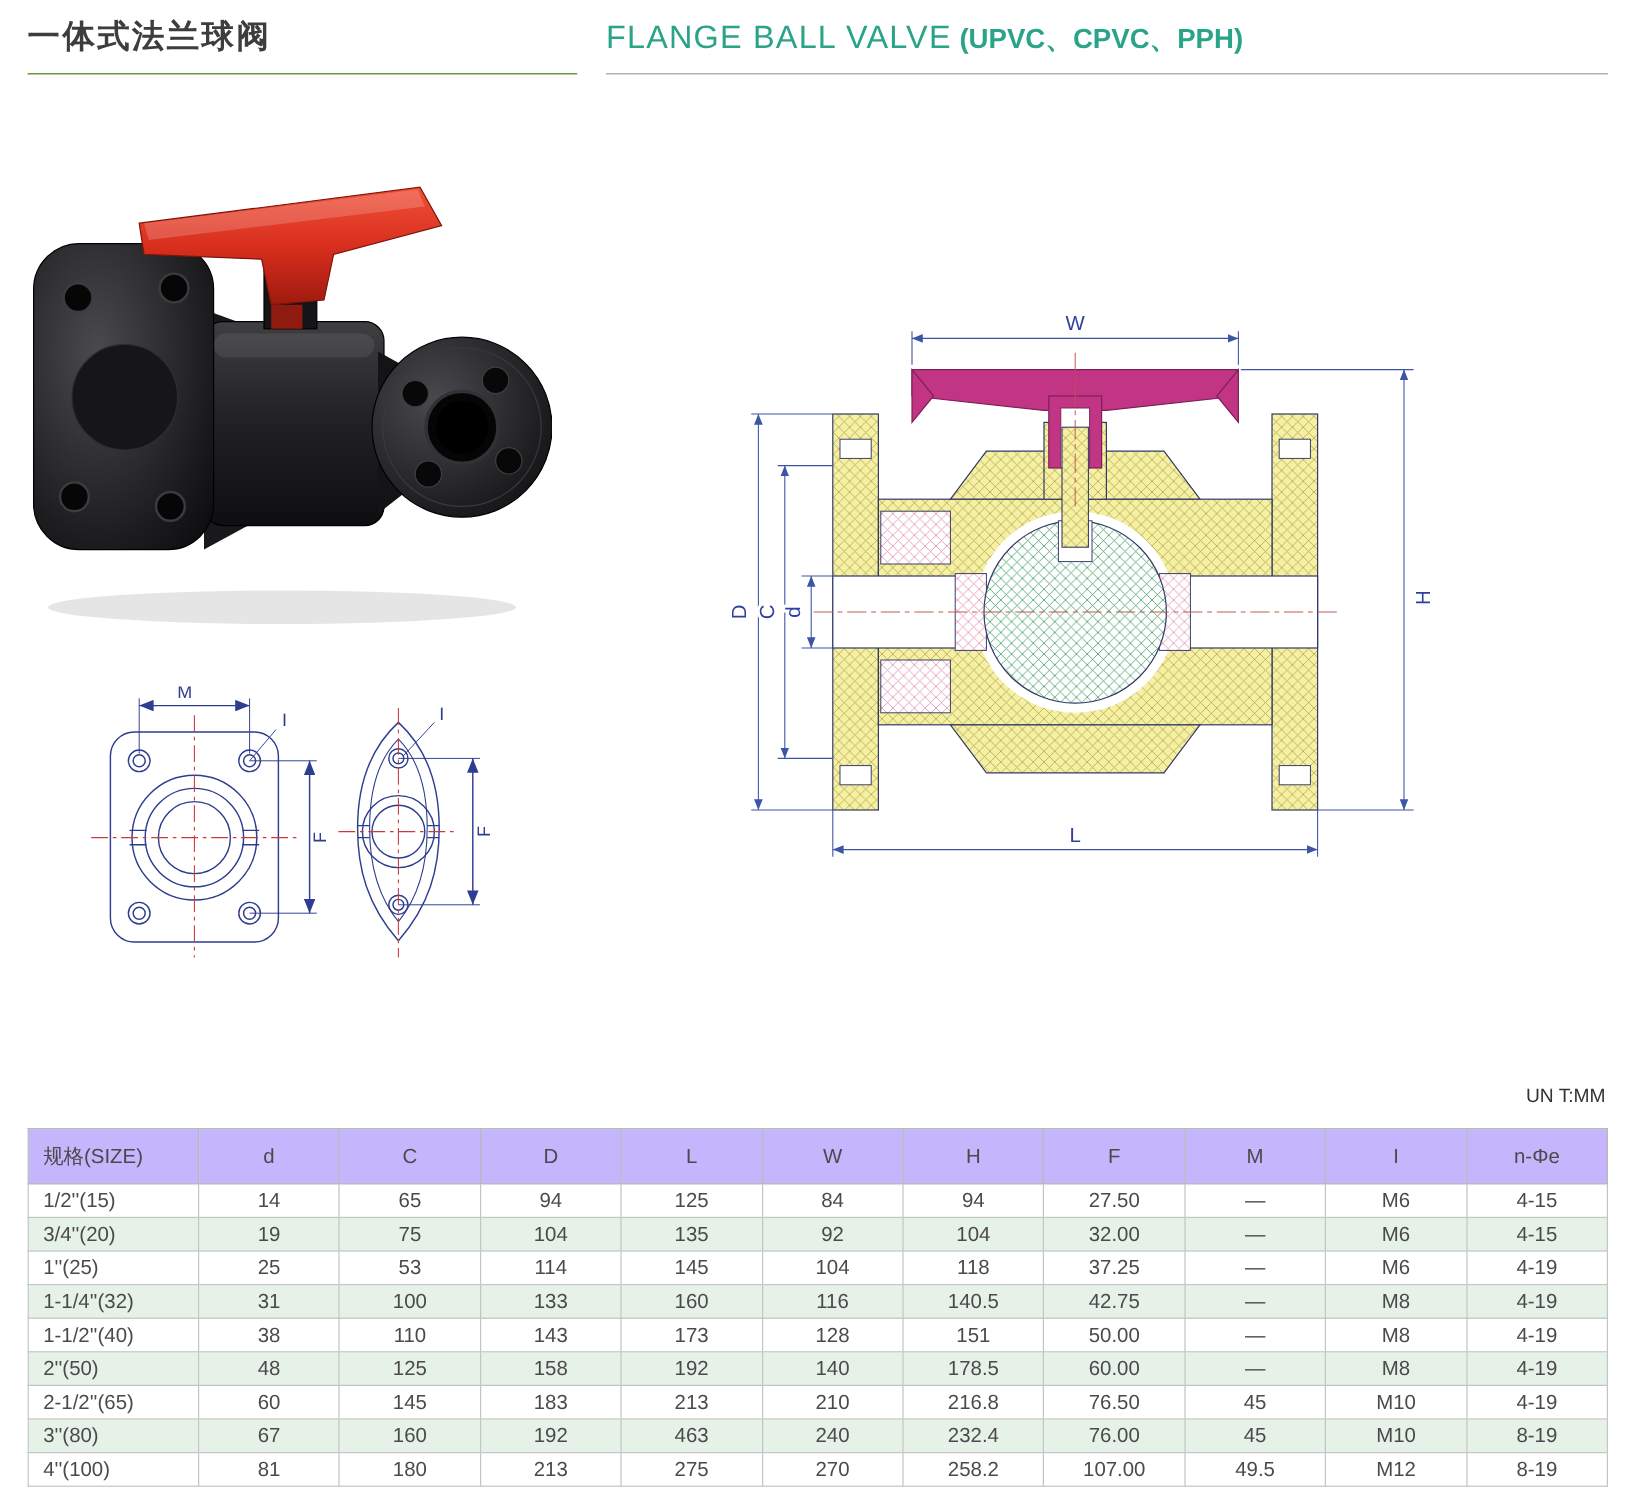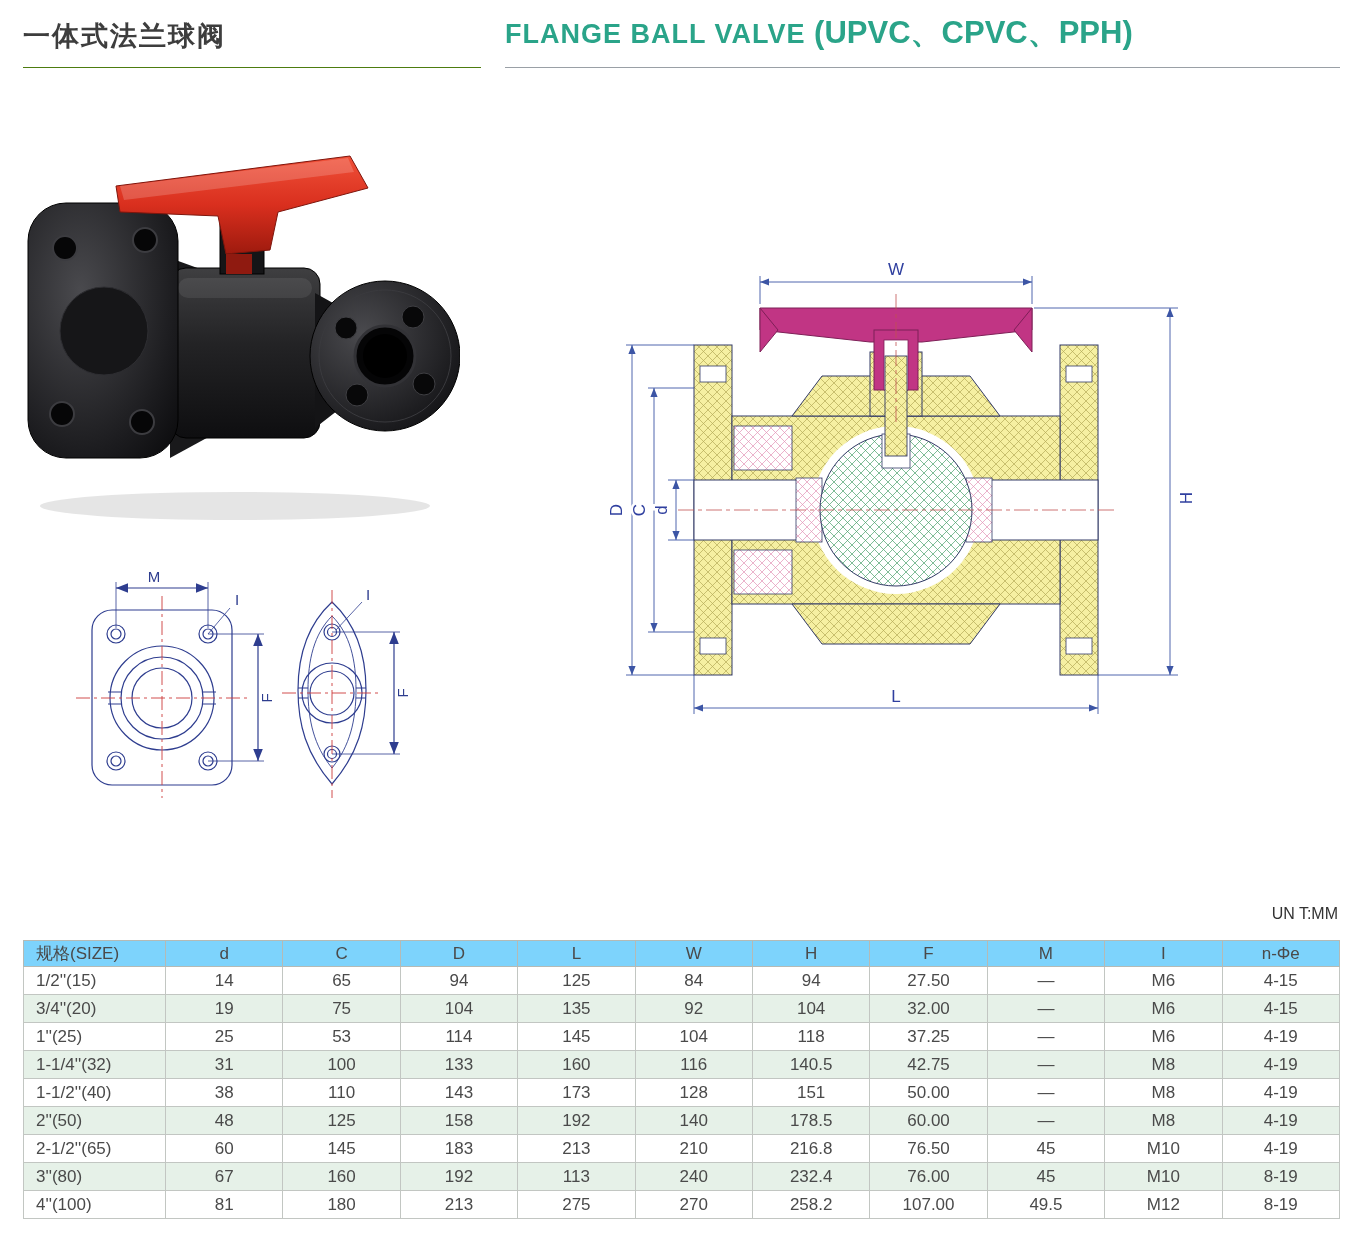--- a/index.html
+++ b/index.html
@@ -5,36 +5,36 @@
   * { margin:0; padding:0; box-sizing:border-box; }
   html,body { background:#fff; }
   body { font-family:"Liberation Sans","DejaVu Sans",sans-serif; }
   .page { position:relative; width:1362px; height:1254px; background:#ffffff; overflow:hidden; }
 
   
   .header { position:absolute; top:12px; left:23px; right:22px; display:flex; align-items:flex-end; }
   .cn-wrap { width:458px; border-bottom:1px solid #4d7c0f; padding-bottom:13px; margin-right:24px; }
   .en-wrap { flex:1; border-bottom:1px solid #9aa0a6; padding-bottom:13px; white-space:nowrap; }
   .title-cn { font-size:27px; font-weight:bold; color:#3d3d3d; letter-spacing:2px; }
-  .title-en-main { font-size:27px; color:#2aa489; font-weight:bold; letter-spacing:1px; }
-  .title-en-suffix { font-size:31px; color:#2aa489; font-weight:bold; }
+  .title-en-main { font-size:27px; color:#2aa489; font-weight:normal; letter-spacing:1px; }
+  .title-en-suffix { font-size:23px; color:#2aa489; font-weight:bold; }
 
   
   .photo   { position:absolute; left:20px;  top:128px; }
   .flanges { position:absolute; left:70px;  top:572px; }
   .section { position:absolute; left:582px; top:248px; }
   svg text { font-family:"Liberation Sans","DejaVu Sans",sans-serif; }
 
   
   .unit-note { position:absolute; top:905px; right:24px; font-size:16px; color:#333; }
 
   
   .spec-table { position:absolute; top:940px; left:23px; width:1317px; border-collapse:collapse;
                 table-layout:fixed; font-size:17px; color:#4a4a4a; text-align:center; }
-  .spec-table th { background:#7dd3fc; height:26px; font-weight:normal; border:1px solid #b5bab5; }
+  .spec-table th { background:#c4b5fd; height:46px; font-weight:normal; border:1px solid #b5bab5; }
   .spec-table td { height:28px; border:1px solid #c2c6c2; background:#ffffff; }
   .spec-table tbody tr:nth-child(even) td { background:#e6f1e8; }
   .spec-table th:first-child { width:142px; text-align:left; padding-left:12px; }
   .spec-table td:first-child { text-align:left; padding-left:12px; }
 </style>
 </head>
 <body>
 
 <div class="page">
 
@@ -344,21 +344,21 @@
           <td>76.50</td>
           <td>45</td>
           <td>M10</td>
           <td>4-19</td>
         </tr>
         <tr>
           <td>3''(80)</td>
           <td>67</td>
           <td>160</td>
           <td>192</td>
-          <td>113</td>
+          <td>463</td>
           <td>240</td>
           <td>232.4</td>
           <td>76.00</td>
           <td>45</td>
           <td>M10</td>
           <td>8-19</td>
         </tr>
         <tr>
           <td>4''(100)</td>
           <td>81</td>

